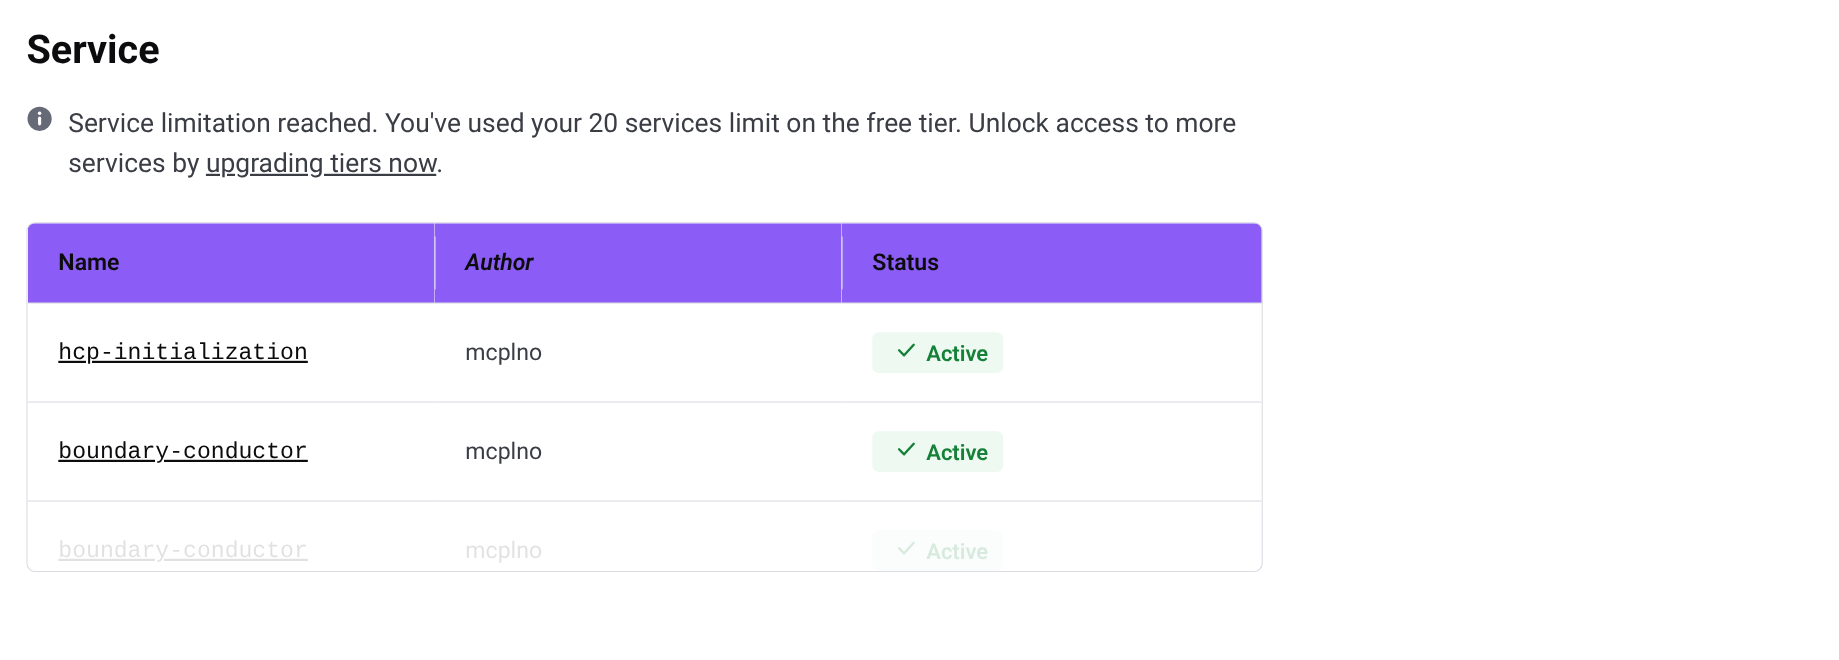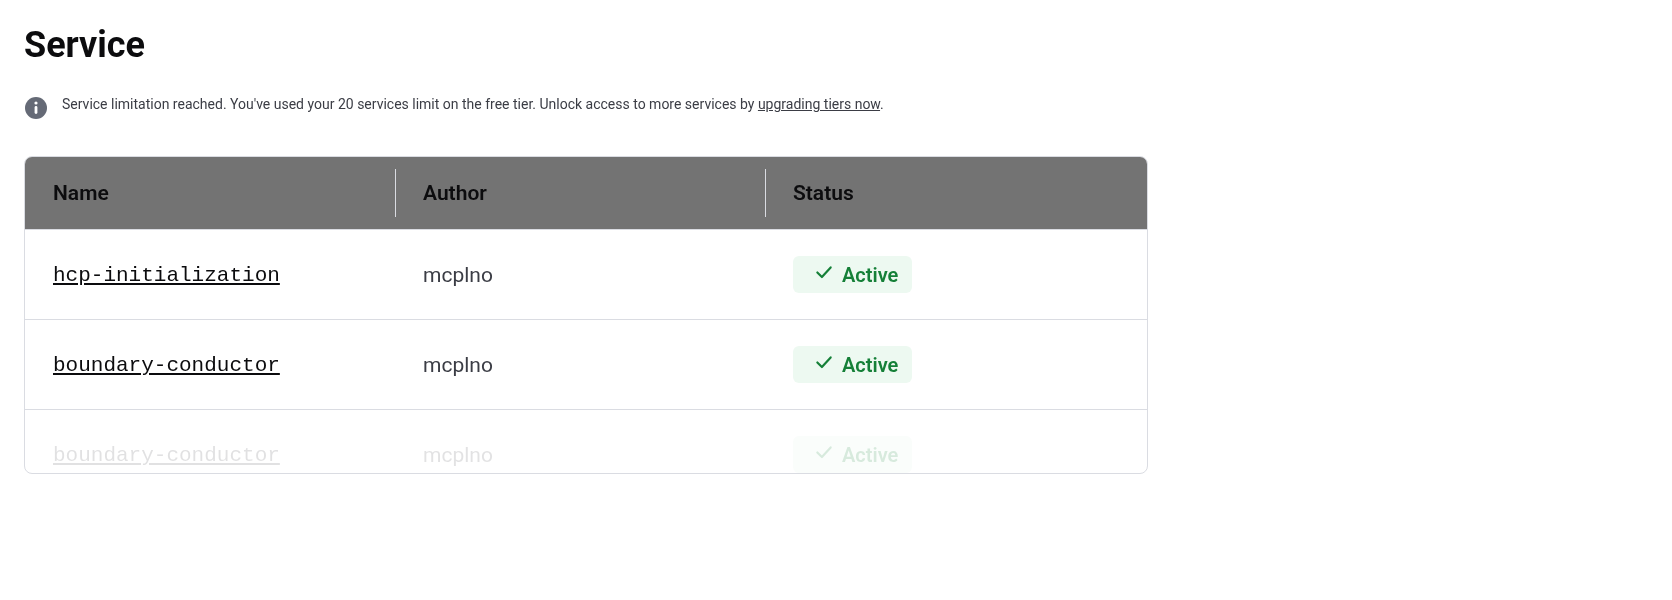--- a/index.html
+++ b/index.html
@@ -31,42 +31,42 @@
     .alert-icon-wrap {
       flex: 0 0 auto;
       width: 24px;
       height: 24px;
       margin-top: 2px;
       display: flex;
       align-items: center;
       justify-content: center;
     }
     .alert-body {
-      font-size: 14px;
+      font-size: 24px;
       line-height: 1.5;
       color: #3b3d45;
     }
     .alert-link {
       color: #3b3d45;
       text-decoration: underline;
       text-decoration-color: #3b3d45;
       cursor: pointer;
     }
     .table-wrapper {
       border: 1px solid #dadce2;
       border-radius: 8px;
       overflow: hidden;
       max-width: 1124px;
     }
     table {
       width: 100%;
       border-collapse: collapse;
     }
     thead {
-      background: #737373;
+      background: #8b5cf6;
     }
     th {
       text-align: left;
       font-weight: 600;
       font-size: 21px;
       color: #0c0c0e;
       padding: 24px 28px;
       position: relative;
     }
     th:not(:first-child)::before {
@@ -117,21 +117,21 @@
     }
     .row-partial .name-link {
       color: rgba(12,12,14,0.12);
       text-decoration-color: rgba(12,12,14,0.12);
     }
     .row-partial .status-badge {
       background: rgba(237,249,241,0.3);
       color: rgba(21,128,56,0.15);
     }
     .col-name { width: 370px; }
-    .col-author { width: 370px; }
+    .col-author { width: 370px; font-style: italic; }
     .col-status { width: auto; }
   </style>
 </head>
 <body>
 
 <h1 class="page-title">Service</h1>
 
 <div class="alert">
   <span class="alert-icon-wrap">
     <svg width="24" height="24" viewBox="0 0 24 24" fill="none">

